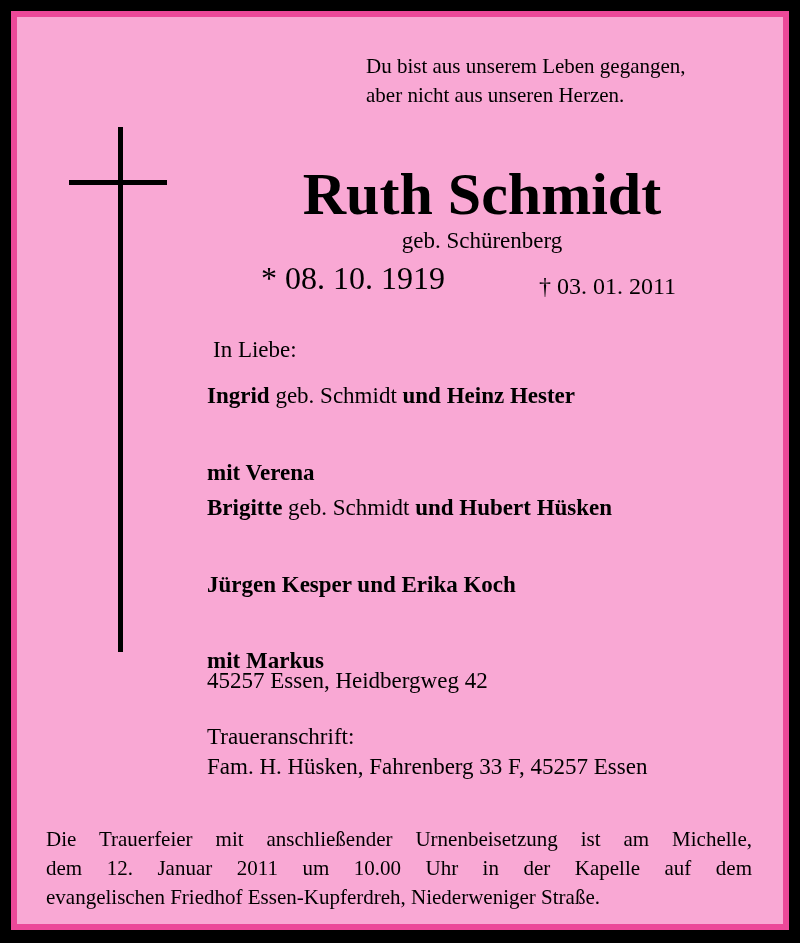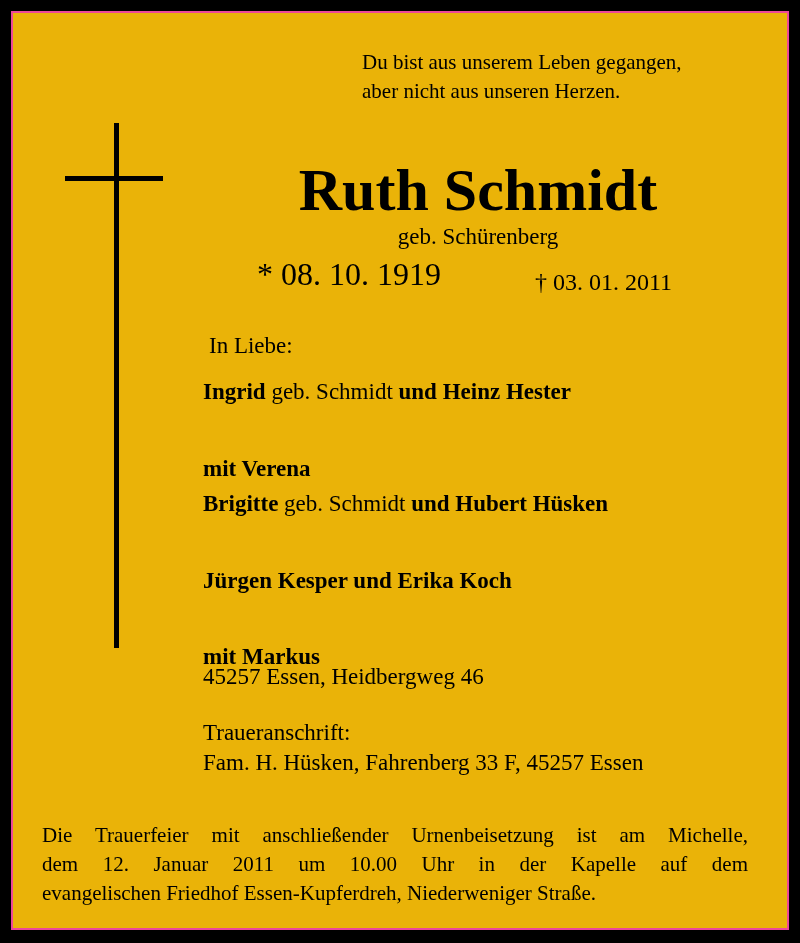--- a/index.html
+++ b/index.html
@@ -2,21 +2,21 @@
 <html><head>
 <meta charset="utf-8">
 <style>
   html, body { margin: 0; padding: 0; }
   body {
     width: 800px; height: 943px; background: #000; position: relative; overflow: hidden;
     font-family: "Liberation Serif", "DejaVu Serif", serif; color: #000;
   }
   .page {
     position: absolute; left: 11px; top: 11px; width: 778px; height: 919px;
-    background: #eab308; border: 2px solid #ec4899; box-sizing: border-box;
+    background: #f9a8d4; border: 6px solid #ec4899; box-sizing: border-box;
   }
   .abs { position: absolute; white-space: nowrap; }
   .motto { left: 349px; top: 35px; font-size: 21px; line-height: 29px; }
   .cross-v { position: absolute; left: 101px; top: 110px; width: 5px; height: 525px; background: #000; }
   .cross-h { position: absolute; left: 52px; top: 163px; width: 98px; height: 5px; background: #000; }
   .name { left: 0; width: 930px; text-align: center; top: 142px; font-size: 60px; font-weight: bold; line-height: 70px; }
   .maiden { left: 0; width: 930px; text-align: center; top: 209px; font-size: 23px; line-height: 30px; }
   .born { left: 244px; top: 246px; font-size: 32px; line-height: 30px; }
   .died { left: 522px; top: 246px; font-size: 24px; line-height: 30px; margin-top: 8px; }
   .love { left: 196px; top: 318px; font-size: 23px; line-height: 30px; }
@@ -56,21 +56,21 @@
   <div class="abs love">In Liebe:</div>
 
   <div class="abs family">
     <span class="line"><span class="b">Ingrid</span><span> geb. Schmidt </span><span class="b">und Heinz Hester</span></span>
     <span class="line b">mit Verena</span>
     <span class="line"><span class="b">Brigitte</span><span> geb. Schmidt </span><span class="b">und Hubert Hüsken</span></span>
     <span class="line b">Jürgen Kesper und Erika Koch</span>
     <span class="line b">mit Markus</span>
   </div>
 
-  <div class="abs addr">45257 Essen, Heidbergweg 46</div>
+  <div class="abs addr">45257 Essen, Heidbergweg 42</div>
   <div class="abs mourn-label">Traueranschrift:</div>
   <div class="abs mourn-addr">Fam. H. Hüsken, Fahrenberg 33 F, 45257 Essen</div>
 
   <div class="ceremony">
     <span class="line">Die Trauerfeier mit anschließender Urnenbeisetzung ist am Michelle,</span>
     <span class="line">dem 12. Januar 2011 um 10.00 Uhr in der Kapelle auf dem</span>
     <span class="line last">evangelischen Friedhof Essen-Kupferdreh, Niederweniger Straße.</span>
   </div>
 </div>
 

